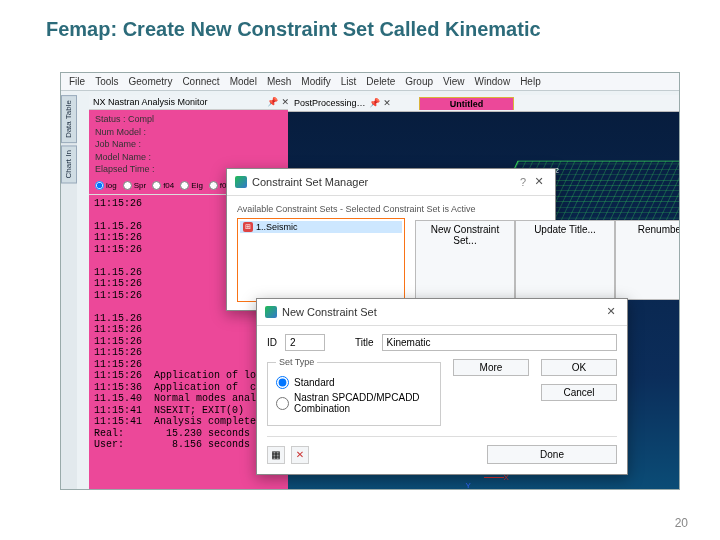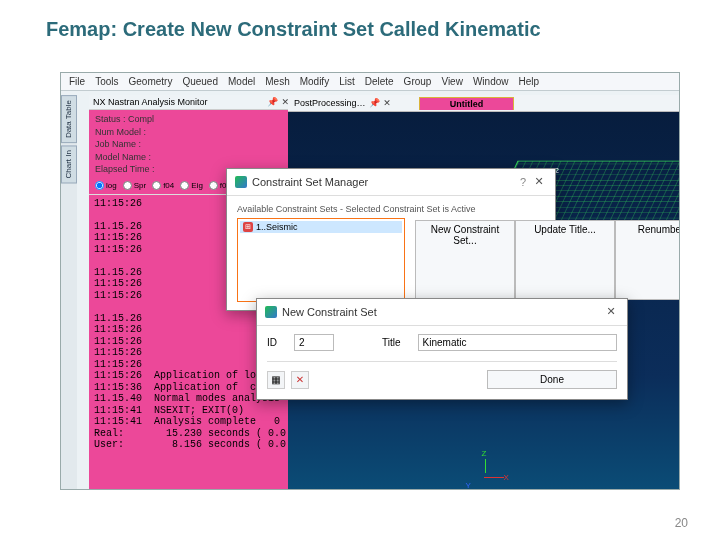--- a/index.html
+++ b/index.html
@@ -47,21 +47,21 @@
   .btn { display: inline-block; min-width: 100px; padding: 3px 10px; border: 1px solid #bbb; background: #f6f8fa; text-align: center; font-size: 10px; margin: 2px 0; }
   .btn-sm { min-width: 66px; padding: 2px 8px; }
 
   #dlg-mgr { top: 95px; left: 165px; width: 330px; }
   #dlg-mgr .list { border: 1px solid #f97316; height: 84px; overflow: auto; padding: 2px; background: #fff; width: 170px; }
   #dlg-mgr .list .item { background: #cde7ff; padding: 1px 3px; font-size: 9px; display: flex; align-items: center; gap: 3px; }
   #dlg-mgr .mgr-row { display: flex; gap: 10px; }
   #dlg-mgr .mgr-btns { display: flex; width: 130px; }
 
   #dlg-new { top: 225px; left: 195px; width: 372px; }
-  #dlg-new .row { display: flex; align-items: center; gap: 17px; margin-bottom: 6px; }
+  #dlg-new .row { display: flex; align-items: center; gap: 8px; margin-bottom: 6px; }
   #dlg-new input[type=text] { border: 1px solid #bbb; padding: 2px 4px; font-size: 10px; }
   #dlg-new fieldset { border: 1px solid #ccc; padding: 6px 8px 8px; }
   #dlg-new legend { font-size: 9px; color: #555; padding: 0 3px; }
   #dlg-new .radio-row { display: flex; align-items: center; gap: 5px; margin: 3px 0; font-size: 10px; }
   #dlg-new .btncol { display: flex; flex-direction: column; gap: 4px; width: 76px; }
   #dlg-new .main { display: flex; gap: 12px; justify-content: space-between; }
 
   .tiny-icon { display:inline-block; width:10px; height:10px; background:#d44; border-radius:2px; font-size:7px; color:#fff; text-align:center; line-height:10px; }
   .femap-ico { width:12px;height:12px;background:linear-gradient(135deg,#2b5,#37c);border-radius:2px; }
 </style>
@@ -70,21 +70,21 @@
 
 <div class="slide-title">Femap: Create New Constraint Set Called Kinematic</div>
 <div class="pagenum">20</div>
 
 <div class="app">
 
   <div class="menubar">
     <span>File</span>
     <span>Tools</span>
     <span>Geometry</span>
-    <span>Queued</span>
+    <span>Connect</span>
     <span>Model</span>
     <span>Mesh</span>
     <span>Modify</span>
     <span>List</span>
     <span>Delete</span>
     <span>Group</span>
     <span>View</span>
     <span>Window</span>
     <span>Help</span>
   </div>
@@ -204,20 +204,40 @@
       <span class="dlg-close">✕</span>
     </div>
     <div class="dlg-body">
       <div class="row">
         <span>ID</span>
         <input type="text" style="width: 40px;" value="2">
         <span style="width:14px"></span>
         <span>Title</span>
         <input type="text" style="flex: 1 1 0%;" value="Kinematic">
       </div>
+      <div class="main">
+        <fieldset style="flex:1">
+          <legend>Set Type</legend>
+          <div class="radio-row">
+            <input type="radio" checked="" style="">
+            <span>Standard</span>
+          </div>
+          <div class="radio-row">
+            <input type="radio" style="">
+            <span>Nastran SPCADD/MPCADD Combination</span>
+          </div>
+        </fieldset>
+        <div class="btncol">
+          <div class="btn btn-sm">More</div>
+        </div>
+        <div class="btncol">
+          <div class="btn btn-sm">OK</div>
+          <div class="btn btn-sm">Cancel</div>
+        </div>
+      </div>
       <div style="display:flex;gap:6px;align-items:center;margin-top:10px;border-top:1px solid #ddd;padding-top:6px">
         <span style="width:18px;height:18px;border:1px solid #ccc;background:#f3f5f7;text-align:center;font-size:10px;line-height:16px">▦</span>
         <span style="width:18px;height:18px;border:1px solid #ccc;background:#f3f5f7;text-align:center;font-size:10px;line-height:16px;color:#c33">✕</span>
         <span class="spacer" style="flex:1"></span>
         <div class="btn" style="min-width:130px">Done</div>
       </div>
     </div>
   </div>
 
 </div>

